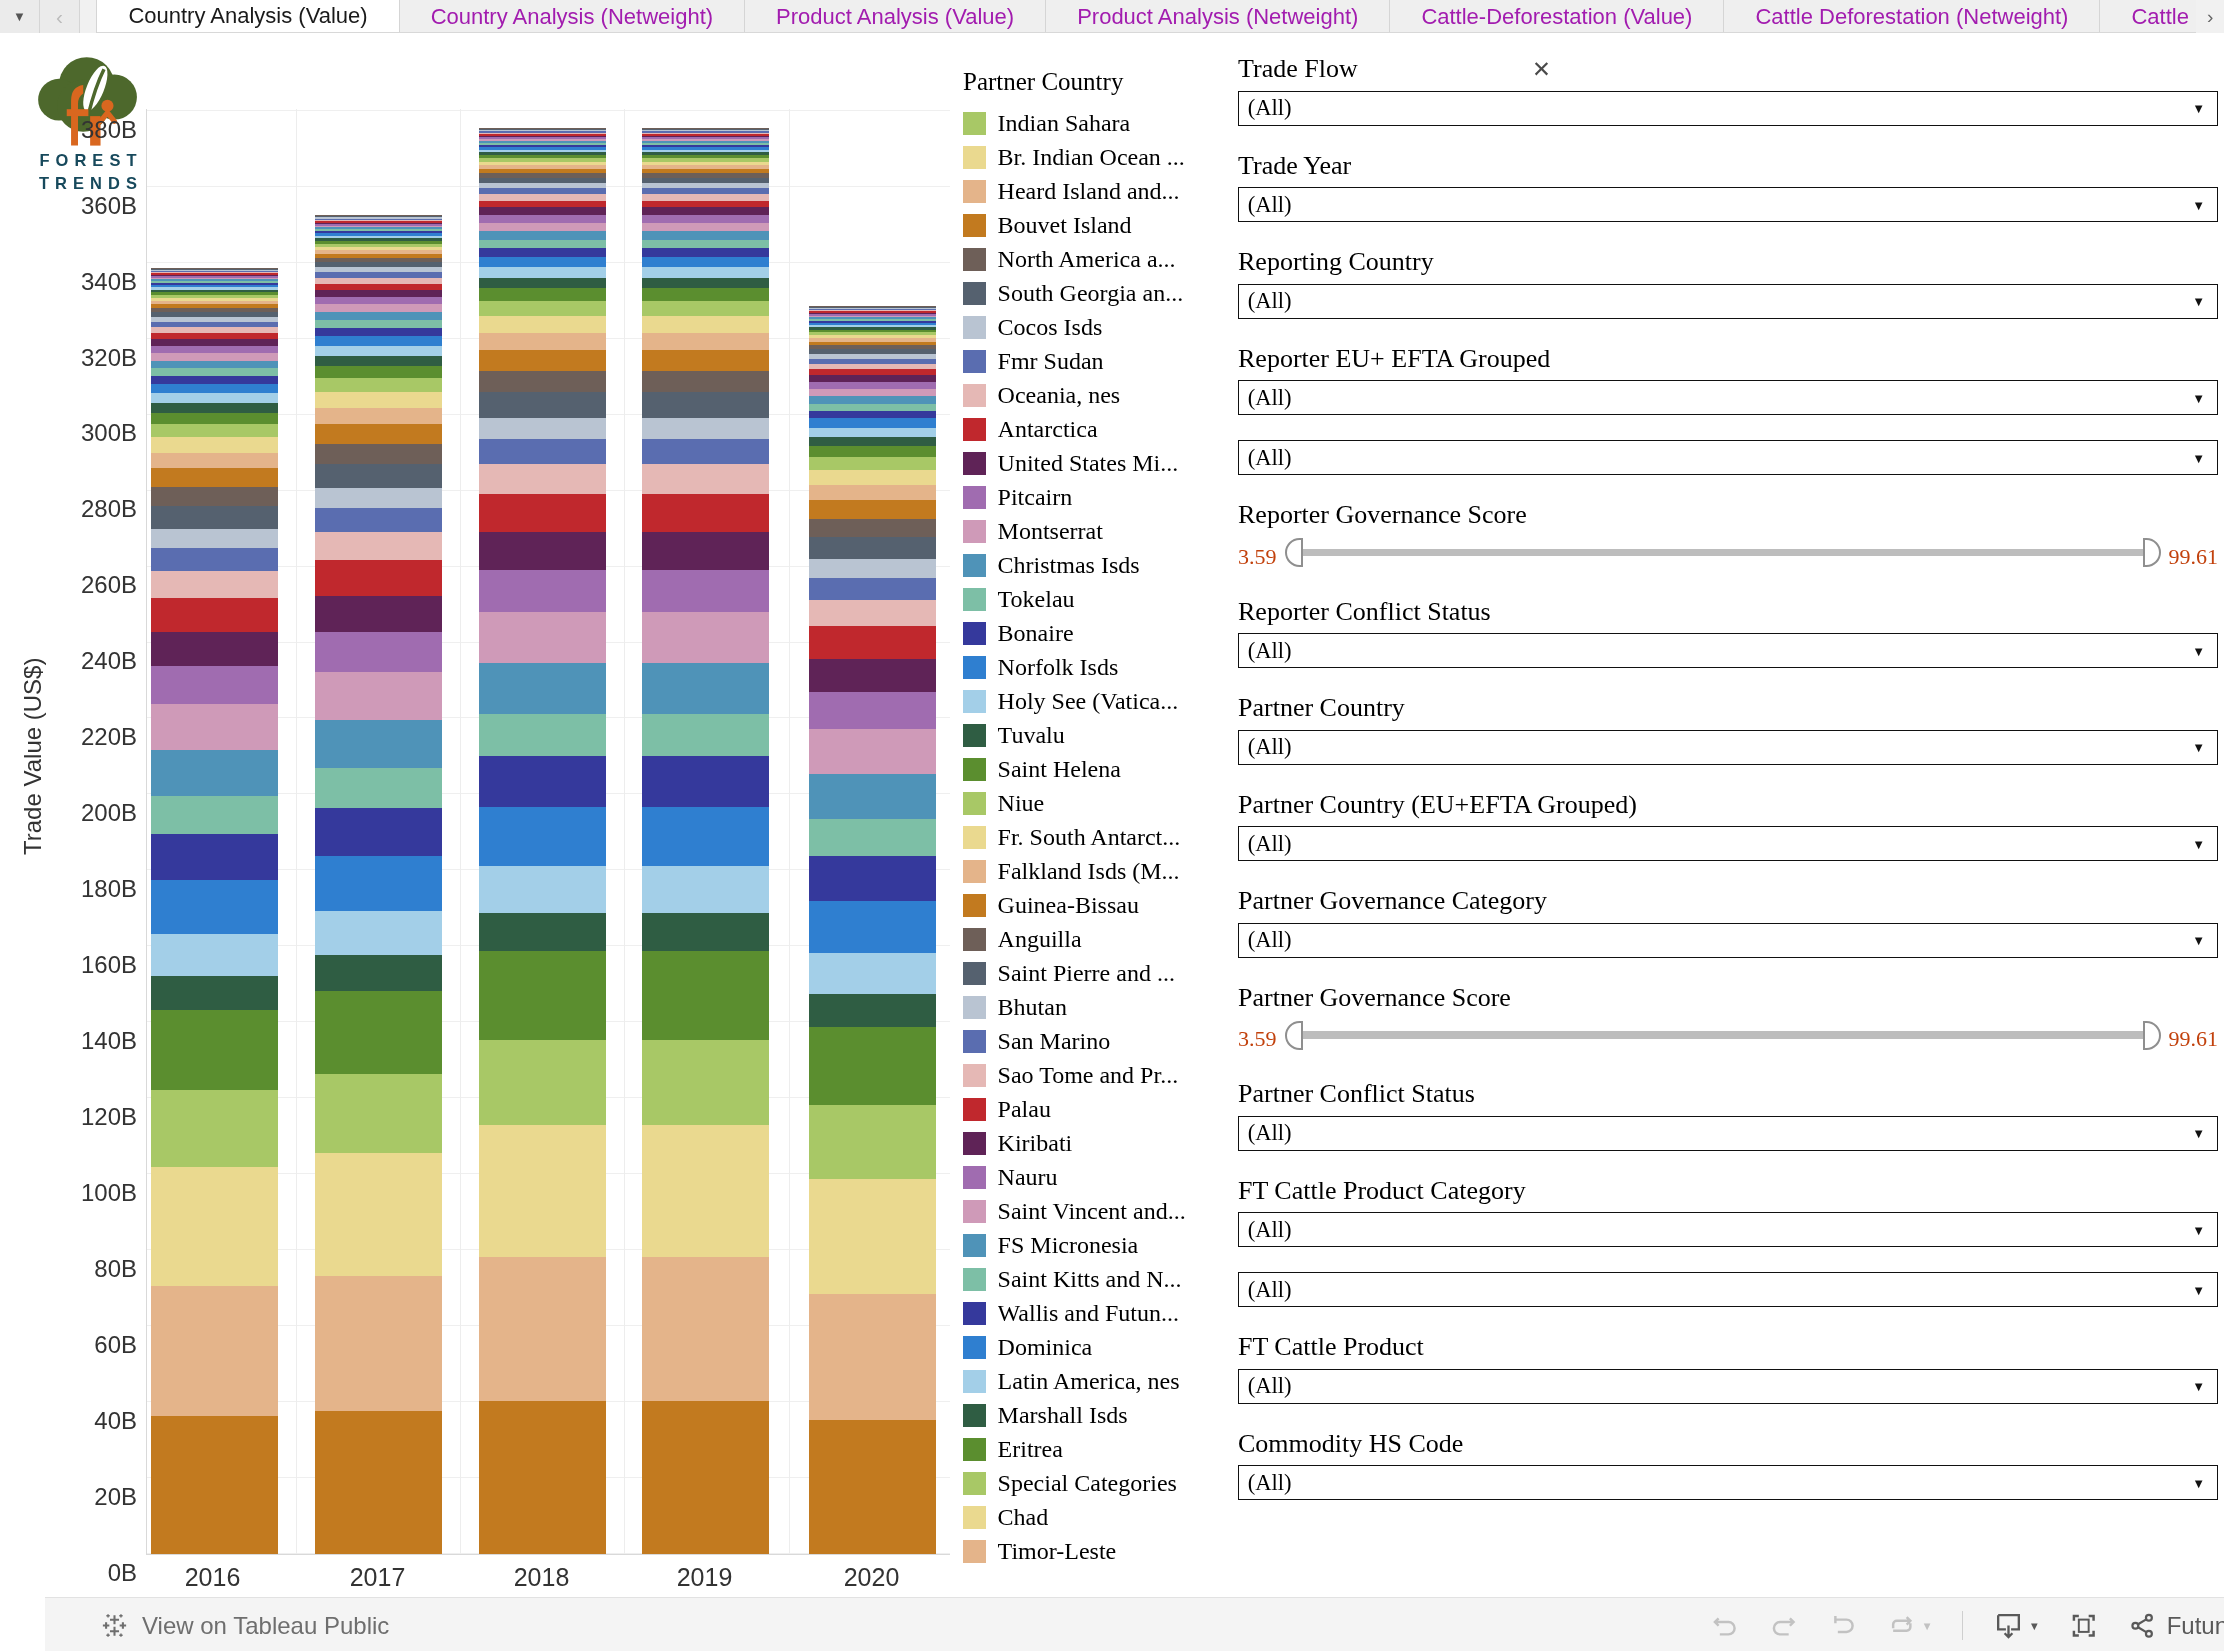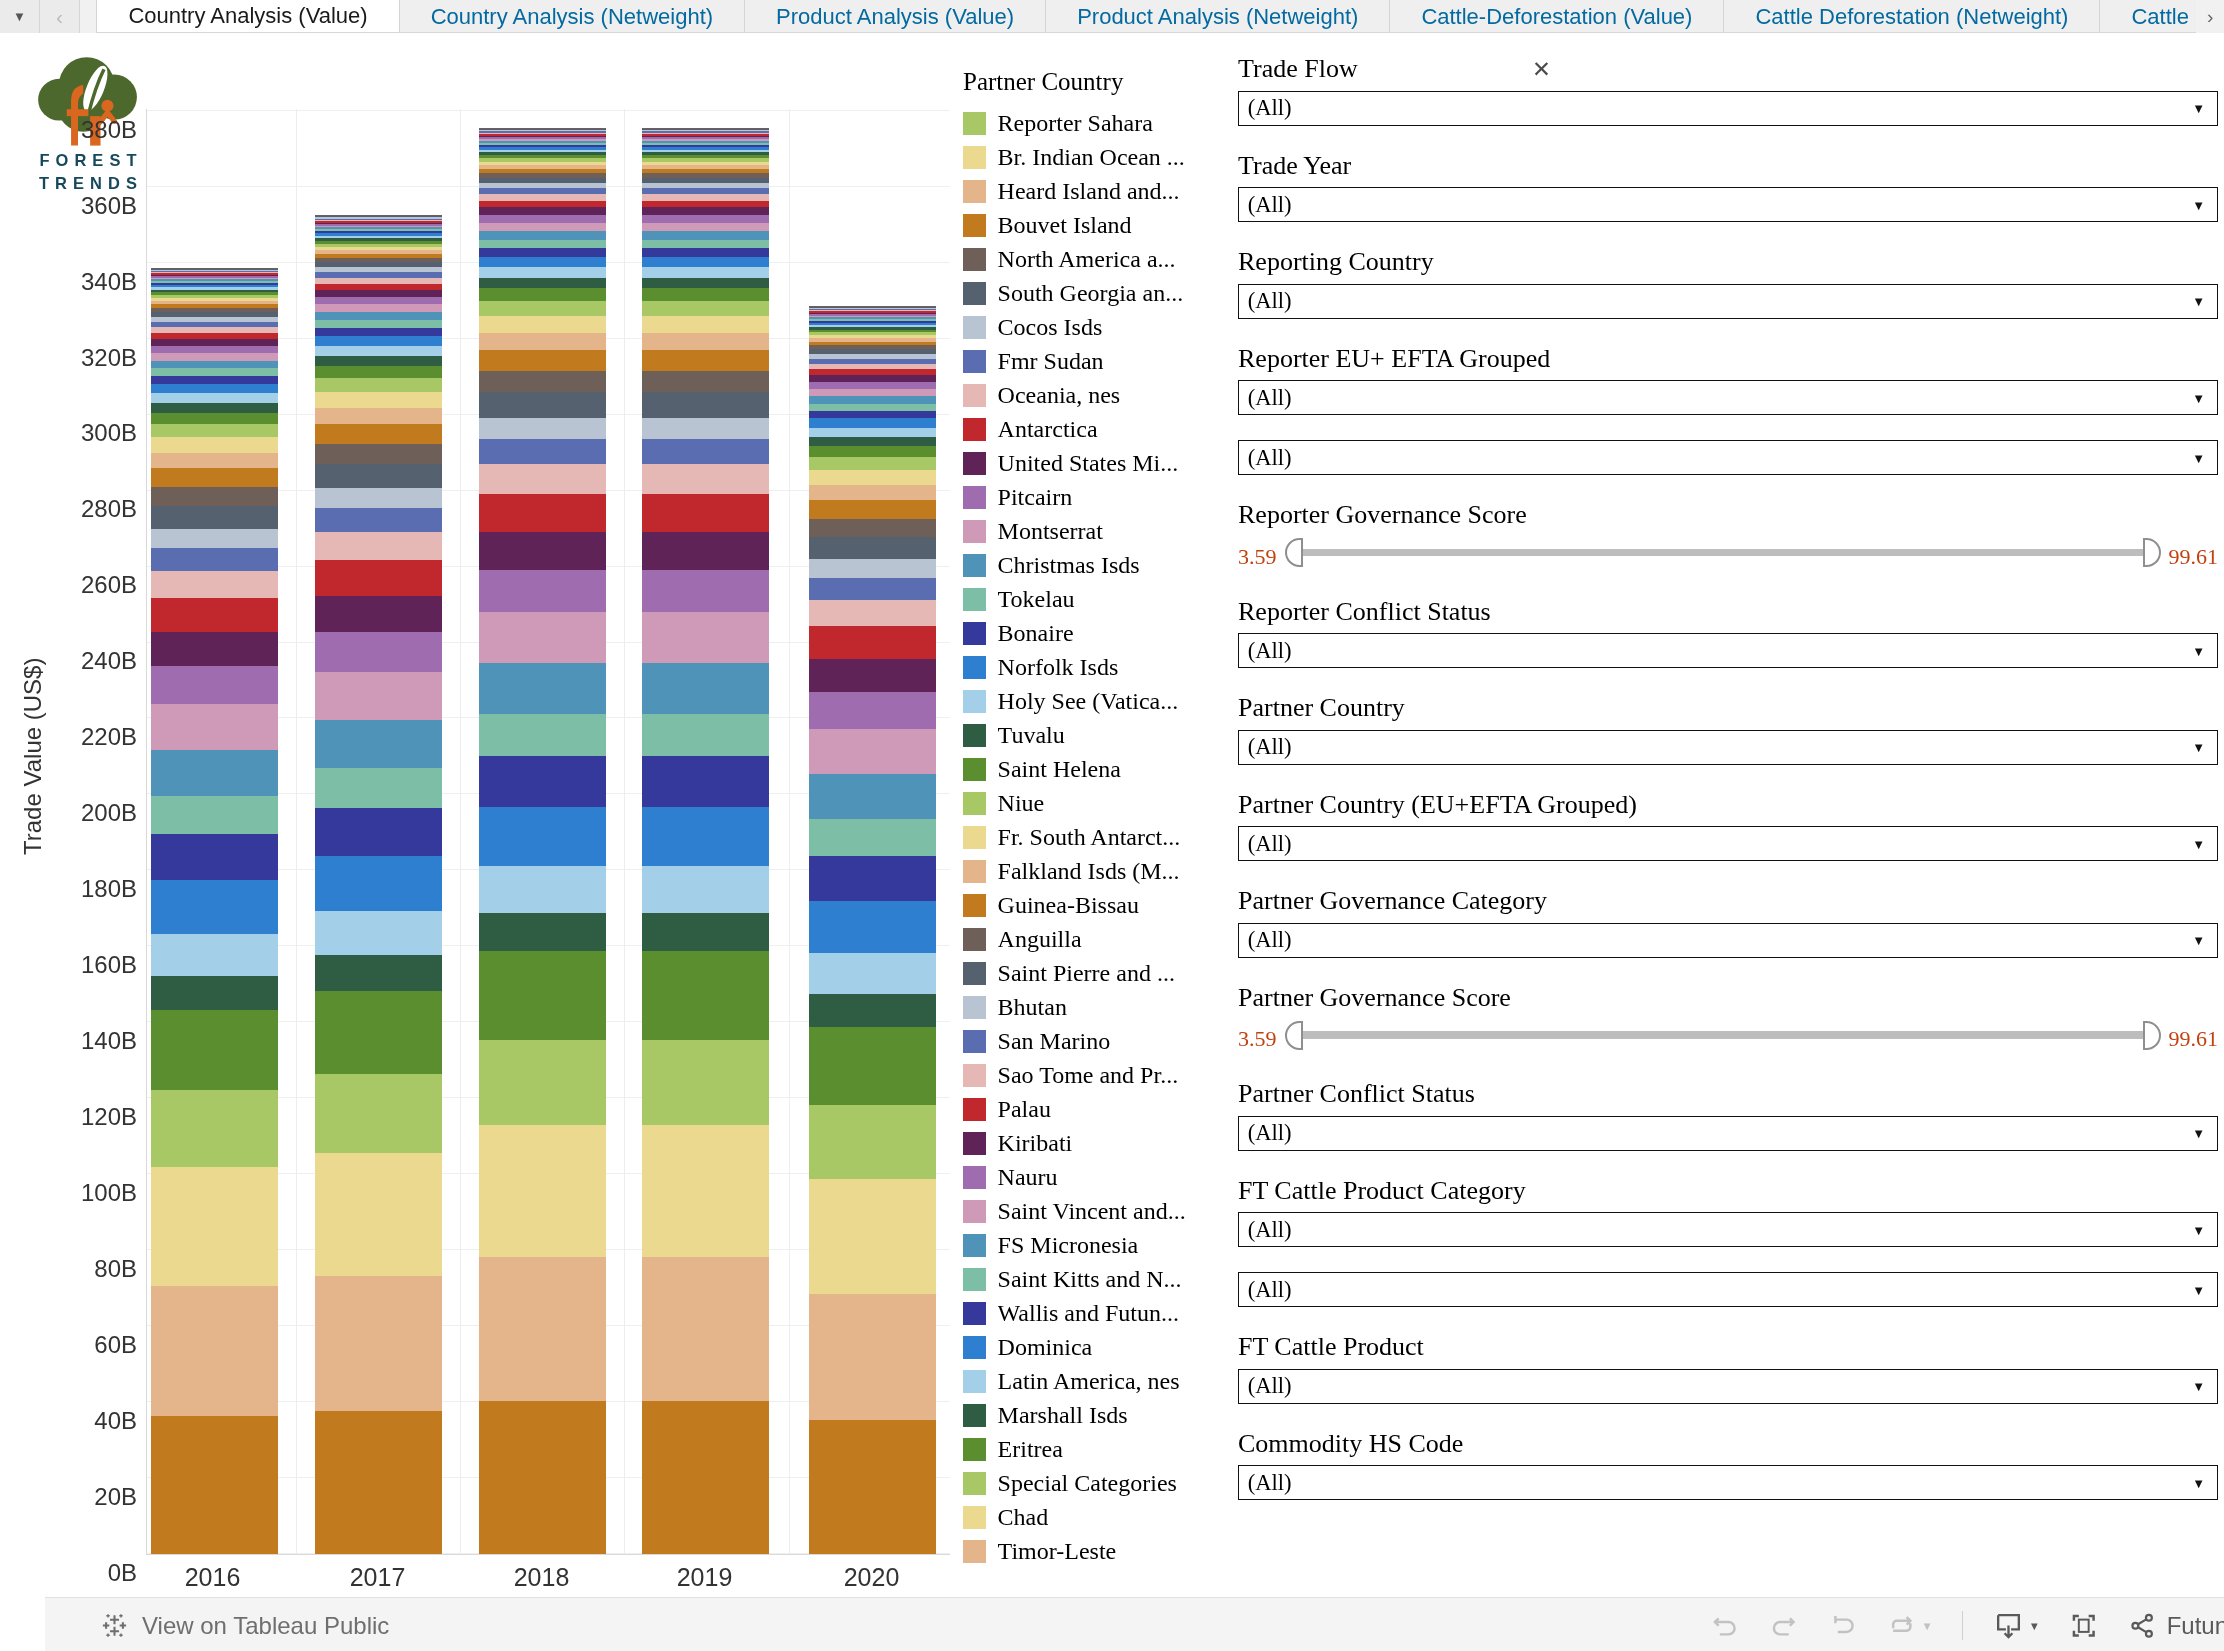--- a/index.html
+++ b/index.html
@@ -5,21 +5,21 @@
   * { margin:0; padding:0; box-sizing:border-box; }
   html,body { width:2225px; height:1651px; overflow:hidden; background:#fff; }
   #app { position:relative; width:2225px; height:1651px; font-family:"Liberation Sans",sans-serif; }
 
   
   .tabbar { position:absolute; top:0; left:0; width:2225px; height:33px; display:flex; background:#f1f1f1; border-bottom:0.9px solid #d8d8d8; }
   .tabctrl { width:40px; height:33px; display:flex; align-items:center; justify-content:center; background:#ebebeb; border-right:0.9px solid #d5d5d5; color:#555; font-size:15.6px; cursor:pointer; }
   .tabctrl.disabled { color:#bbb; }
   .tabctrl.spacer { width:17.4px; background:#f1f1f1; }
   .tabs { flex:1; display:flex; overflow:hidden; }
-  .tab { height:33px; display:flex; align-items:center; padding:0 31px; white-space:nowrap; font-size:22px; color:#0369a1; background:#efefef; border-right:0.9px solid #d5d5d5; cursor:pointer; }
+  .tab { height:33px; display:flex; align-items:center; padding:0 31px; white-space:nowrap; font-size:22px; color:#a21caf; background:#efefef; border-right:0.9px solid #d5d5d5; cursor:pointer; }
   .tab.active { background:#ffffff; color:#1a1a1a; border-bottom:0.9px solid #fff; }
   .tabfwd { width:29.5px; height:33px; display:flex; align-items:center; justify-content:center; color:#666; font-size:19px; background:#f1f1f1; cursor:pointer; }
 
   
   .dash { position:absolute; top:33px; left:0; width:2225px; height:1564px; background:#fff; }
 
   
   .logo { position:absolute; left:26px; top:19px; width:130px; height:143px; }
 
   
@@ -485,21 +485,21 @@
         <div class="xtick" style="left: 478px;">2018</div>
         <div class="xtick" style="left: 641px;">2019</div>
         <div class="xtick" style="left: 808px;">2020</div>
       </div>
 
     <div class="legend">
       <div class="legend-title">Partner Country</div>
       <div class="legend-items" id="legendItems">
           <div class="legend-item">
             <div class="swatch" style="background: rgb(168, 200, 102);"></div>
-            <div class="legend-label">Reporter Sahara</div>
+            <div class="legend-label">Indian Sahara</div>
           </div>
           <div class="legend-item">
             <div class="swatch" style="background: rgb(234, 217, 143);"></div>
             <div class="legend-label">Br. Indian Ocean ...</div>
           </div>
           <div class="legend-item">
             <div class="swatch" style="background: rgb(228, 180, 138);"></div>
             <div class="legend-label">Heard Island and...</div>
           </div>
           <div class="legend-item">

